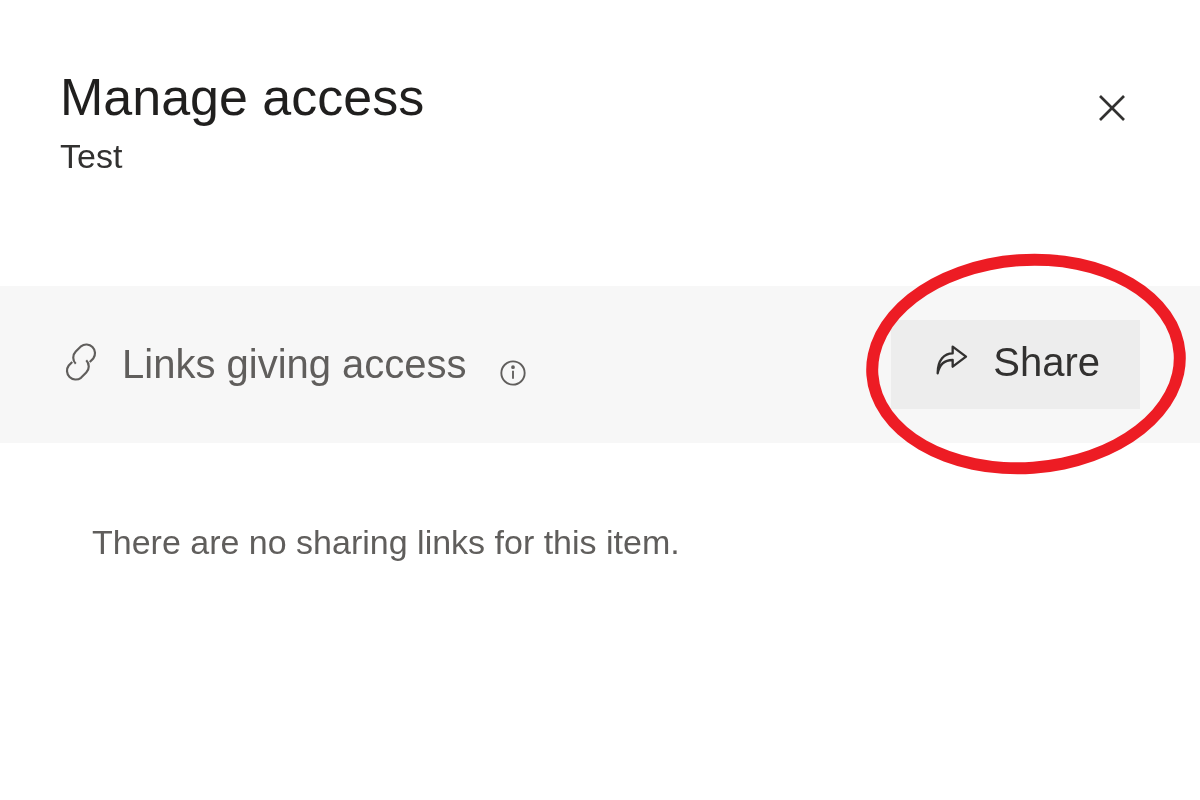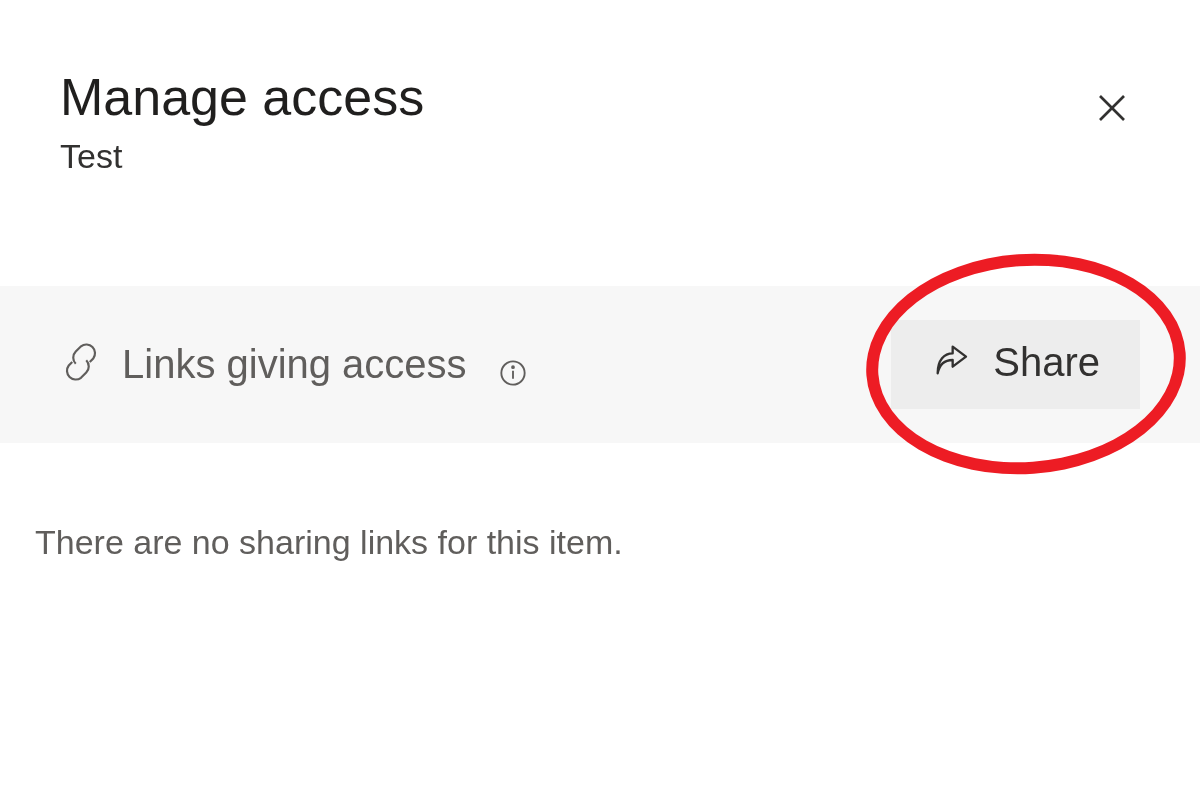--- a/index.html
+++ b/index.html
@@ -12,21 +12,21 @@
   .close-btn { background: none; border: none; cursor: pointer; padding: 10px; margin-top: 10px; color: #323130; }
   .close-btn svg { width: 36px; height: 36px; stroke: #323130; }
   .section-bar { background: #f7f7f7; display: flex; align-items: center; justify-content: space-between; padding: 34px 60px 34px 60px; margin-top: 70px; position: relative; }
   .section-left { display: flex; align-items: flex-end; gap: 20px; }
   .link-icon svg { width: 42px; height: 42px; }
   .section-title { font-size: 40px; color: #605e5c; font-weight: 400; }
   .info-icon { display: inline-flex; align-items: center; margin-left: 12px; }
   .info-icon svg { width: 28px; height: 28px; }
   .share-btn { background: #ededed; border: none; padding: 20px 40px; display: flex; align-items: flex-start; gap: 22px; cursor: pointer; font-size: 40px; color: #323130; font-family: inherit; }
   .share-btn svg { width: 40px; height: 40px; }
-  .empty-msg { font-size: 34px; color: #605e5c; padding: 80px 60px 0 35px; }
+  .empty-msg { font-size: 34px; color: #605e5c; padding: 80px 60px 0 92px; }
   .annotation { position: absolute; border: 12px solid #ed1c24; border-radius: 50%; width: 320px; height: 220px; right: 14px; top: 50%; transform: translateY(-50%) rotate(-4deg); pointer-events: none; }
 </style>
 </head>
 <body>
 
 <div class="panel">
 
   <div class="header">
     <div class="title-block">
       <h1 class="title">Manage access</h1>

